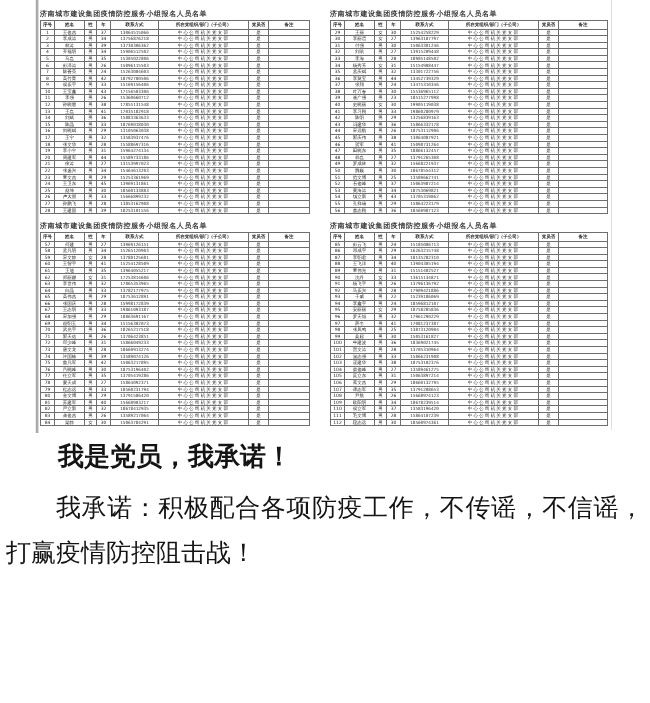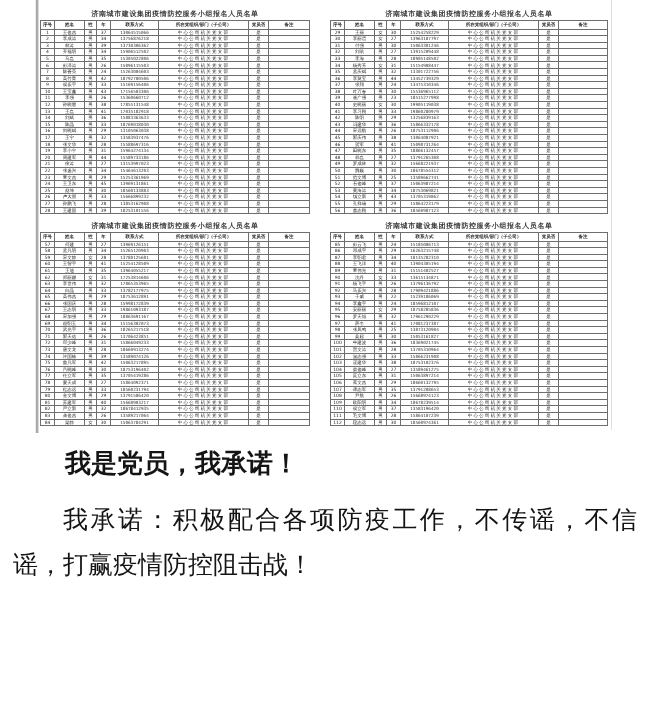--- a/index.html
+++ b/index.html
@@ -12,21 +12,21 @@
     position: absolute; left: 35px; top: 0; width: 2px; height: 433px;
     background: #ababab; border-left: 1px solid #e9e9e9; border-right: 1px solid #dcdcdc;
   }
   .scan-line-right {
     position: absolute; left: 611px; top: 0; width: 1px; height: 430px;
     background: #dedede;
   }
   
   .roster-block { position: absolute; }
   .roster-title {
-    text-align: center; font-size: 7px; font-weight: bold; color: #3c3c3c;
+    text-align: left; font-size: 7px; font-weight: bold; color: #3c3c3c;
     letter-spacing: 0.6px; height: 11px; line-height: 11px; white-space: nowrap; overflow: hidden; font-family: Liberation Mono, monospace;
   }
   table.roster {
     border-collapse: collapse; width: 100%; table-layout: fixed;
     filter: blur(0.25px);
   }
   table.roster th, table.roster td {
     border: 0.6px solid #6e6e6e; padding: 0; margin: 0;
     font-size: 4.5px; line-height: 5.5px; height: 5.6px;
     text-align: center; vertical-align: middle; color: #2a2a2a;
@@ -35,21 +35,21 @@
   table.roster th { height: 7.5px; font-weight: bold; color: #1f1f1f; }
   table.roster td.org-cell { letter-spacing: 1.2px; }
   table.roster td.phone-cell { font-family: "DejaVu Sans Mono", monospace; font-size: 4.3px; color: #3a3a3a; }
   
   .pledge {
     position: absolute; left: 0; top: 430px; width: 650px;
     font-family: "DejaVu Serif", "Liberation Serif", serif;
     font-size: 25px; line-height: 45px; color: #141414;
     text-align: justify; text-justify: inter-character;
   }
-  .pledge p { margin: 11px; padding: 0 2px; text-indent: 2em; }
+  .pledge p { margin: 4px; padding: 0 2px; text-indent: 2em; }
   .pledge p.heading { font-weight: bold; font-size: 26px; }
   .pledge p.second { margin-top: 6px; }
 </style>
 </head>
 <body>
 
 <div class="scan-line-left"></div>
 <div class="scan-line-right"></div>
 
 <div id="tables-grid">

